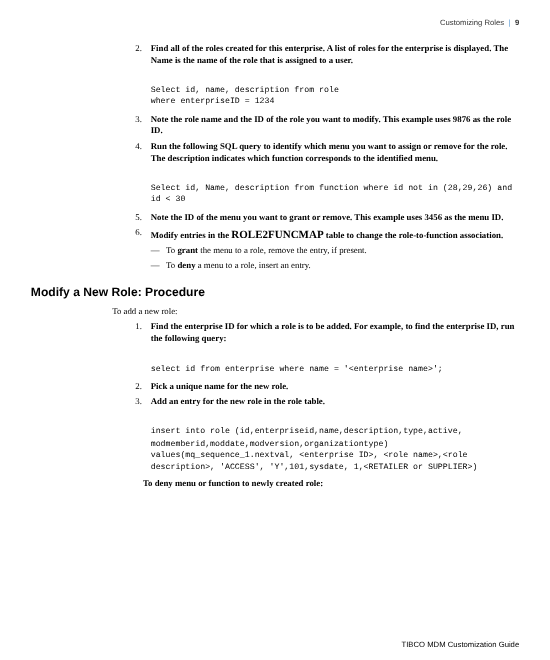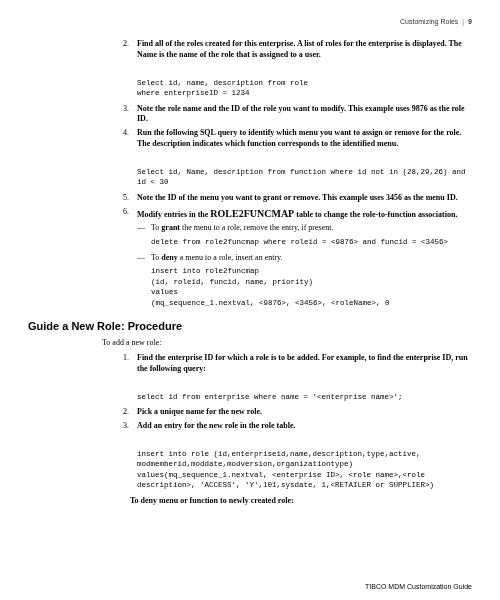--- a/index.html
+++ b/index.html
@@ -145,33 +145,31 @@
         <p><span>Modify entries in the </span><span class="small-caps">ROLE2FUNCMAP</span><span> table to change the role-to-function association.</span></p>
       </div>
   </div>
 
   <div class="sub-item">
     <div class="sub-bullet">—</div>
     <div class="sub-text">
         <p><span>To </span><b>grant</b><span> the menu to a role, remove the entry, if present.</span></p>
       </div>
   </div>
-  <div class="sub-code"><span>delete from role2funcmap where roleid = &lt;9876&gt; and funcid = &lt;3456&gt;</span></div>
 
   <div class="sub-item">
     <div class="sub-bullet">—</div>
     <div class="sub-text">
         <p><span>To </span><b>deny</b><span> a menu to a role, insert an entry.</span></p>
       </div>
   </div>
-  <div class="sub-code"><span>insert into role2funcmap<br>  (id, roleid, funcid, name, priority)<br>values<br>(mq_sequence_1.nextval, &lt;9876&gt;, &lt;3456&gt;, &lt;roleName&gt;, 0</span></div>
 
 </div>
 
-<h2>Guide a New Role: Procedure</h2>
+<h2>Modify a New Role: Procedure</h2>
 
 <p class="intro">To add a new role:</p>
 
 <div class="content">
 
   <div class="list-item">
     <div class="list-num">1.</div>
     <div class="list-text">
         <p>Find the enterprise ID for which a role is to be added. For example, to find the enterprise ID, run the following query:</p>
       </div>

